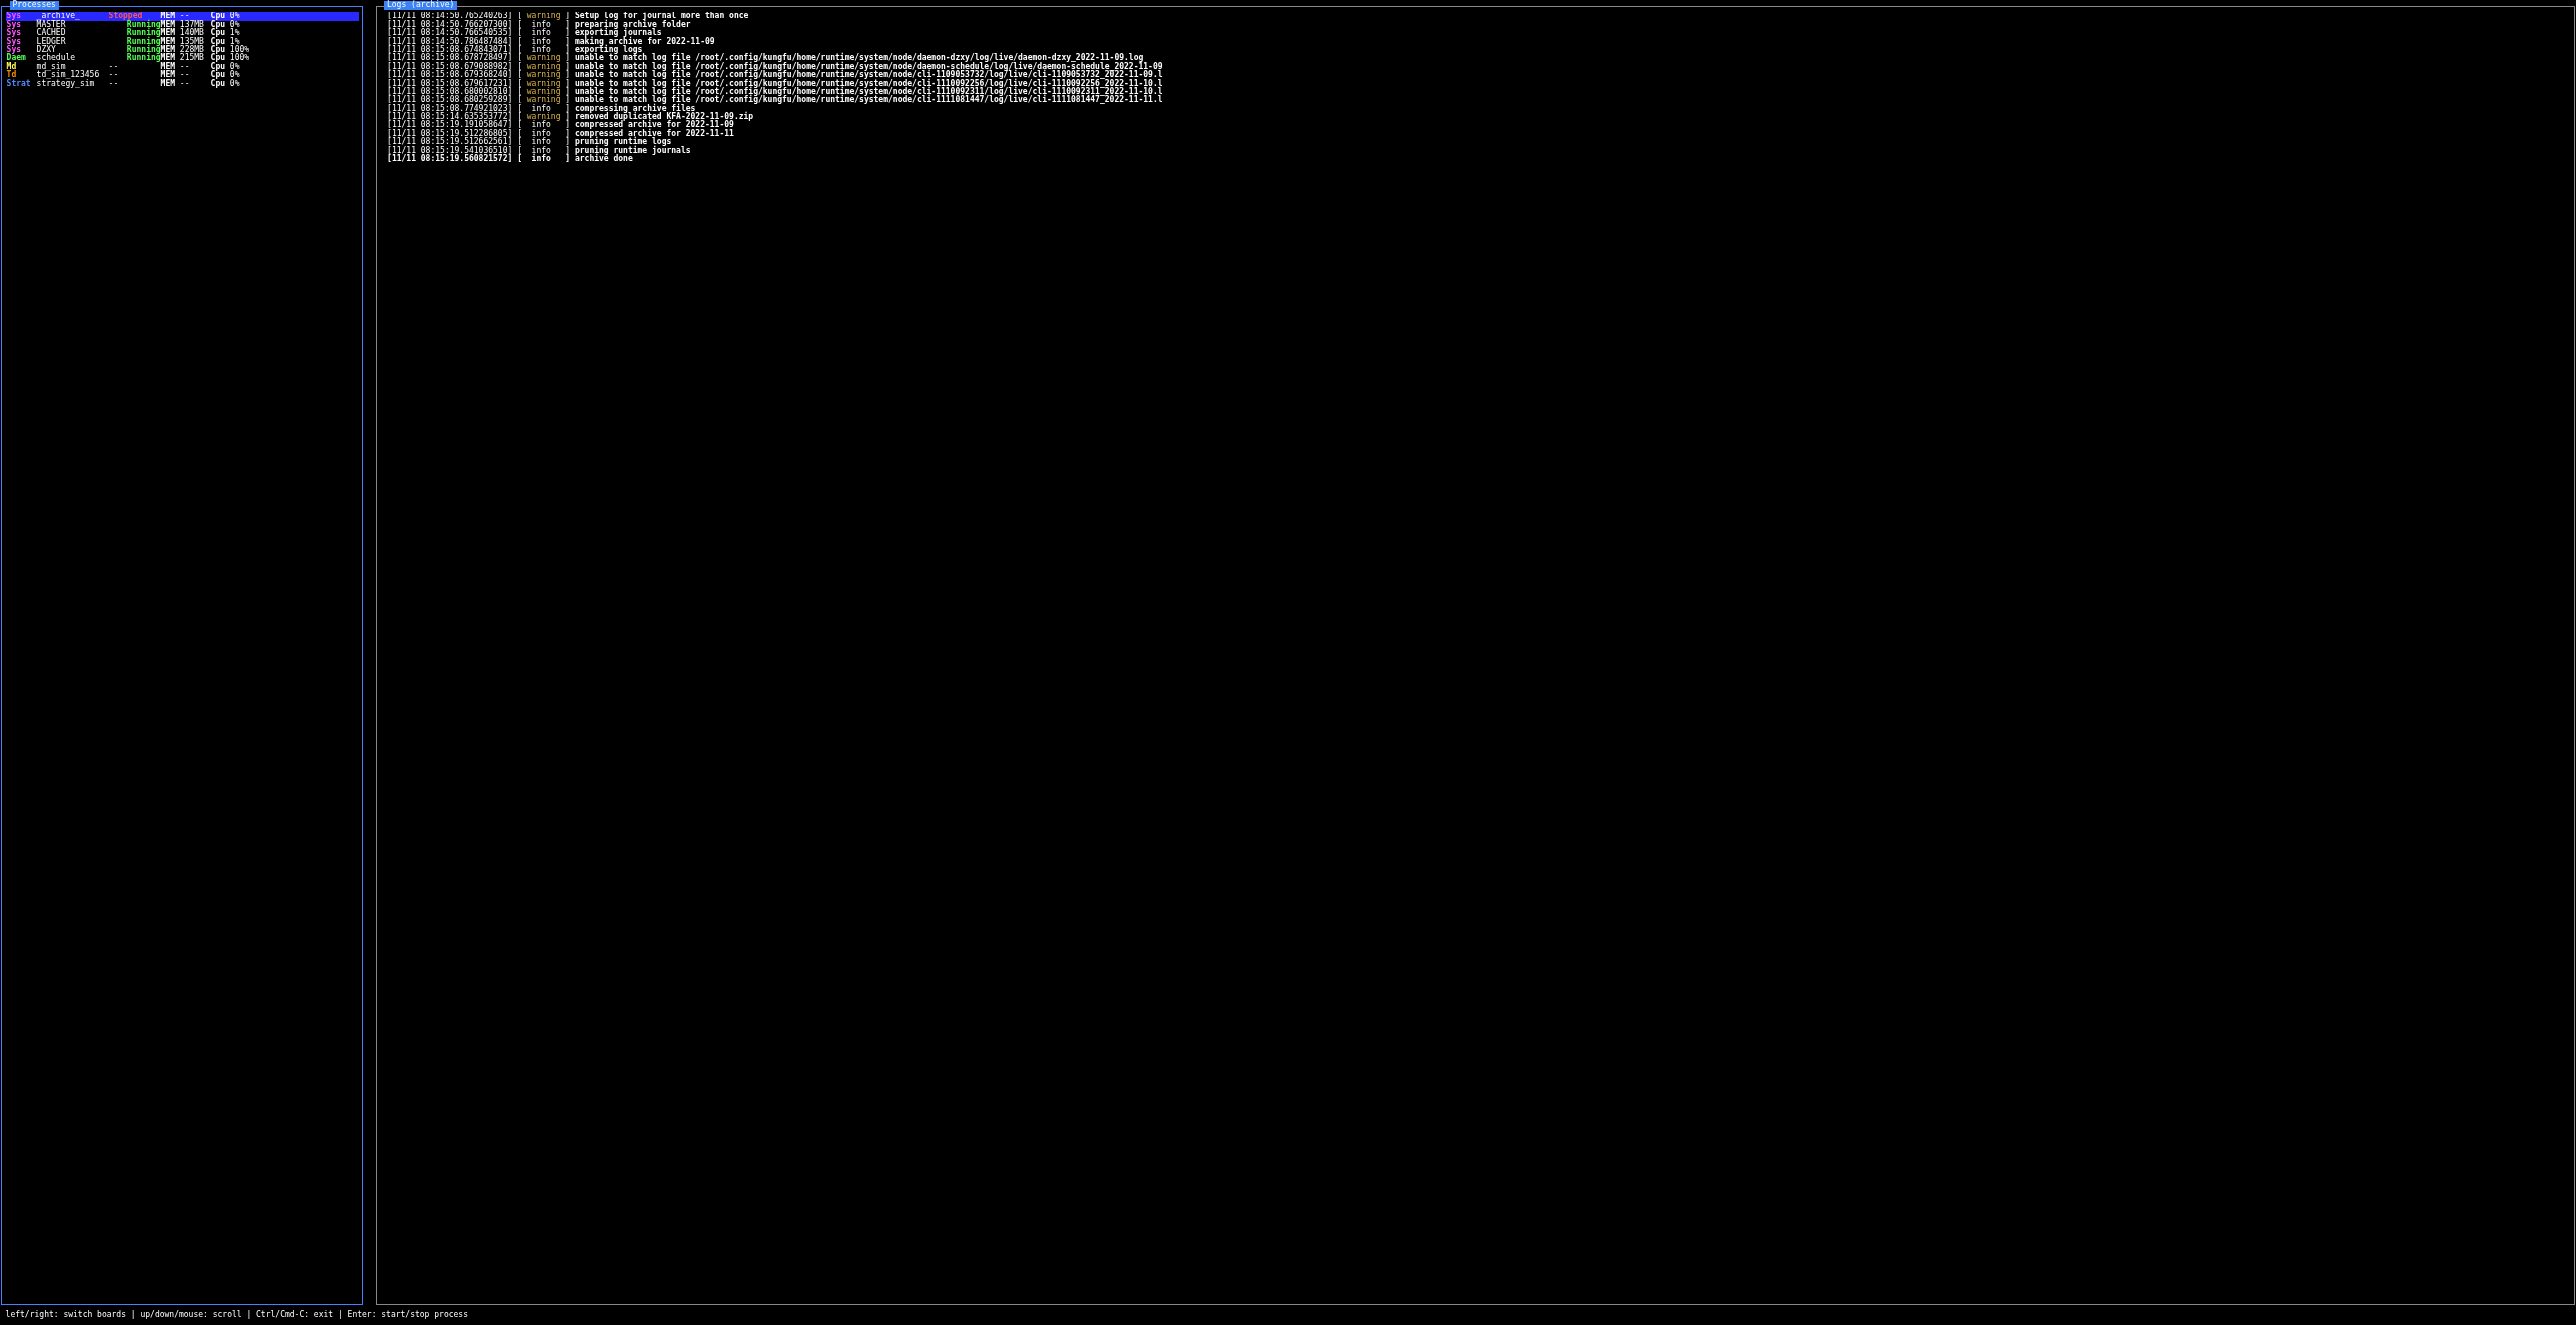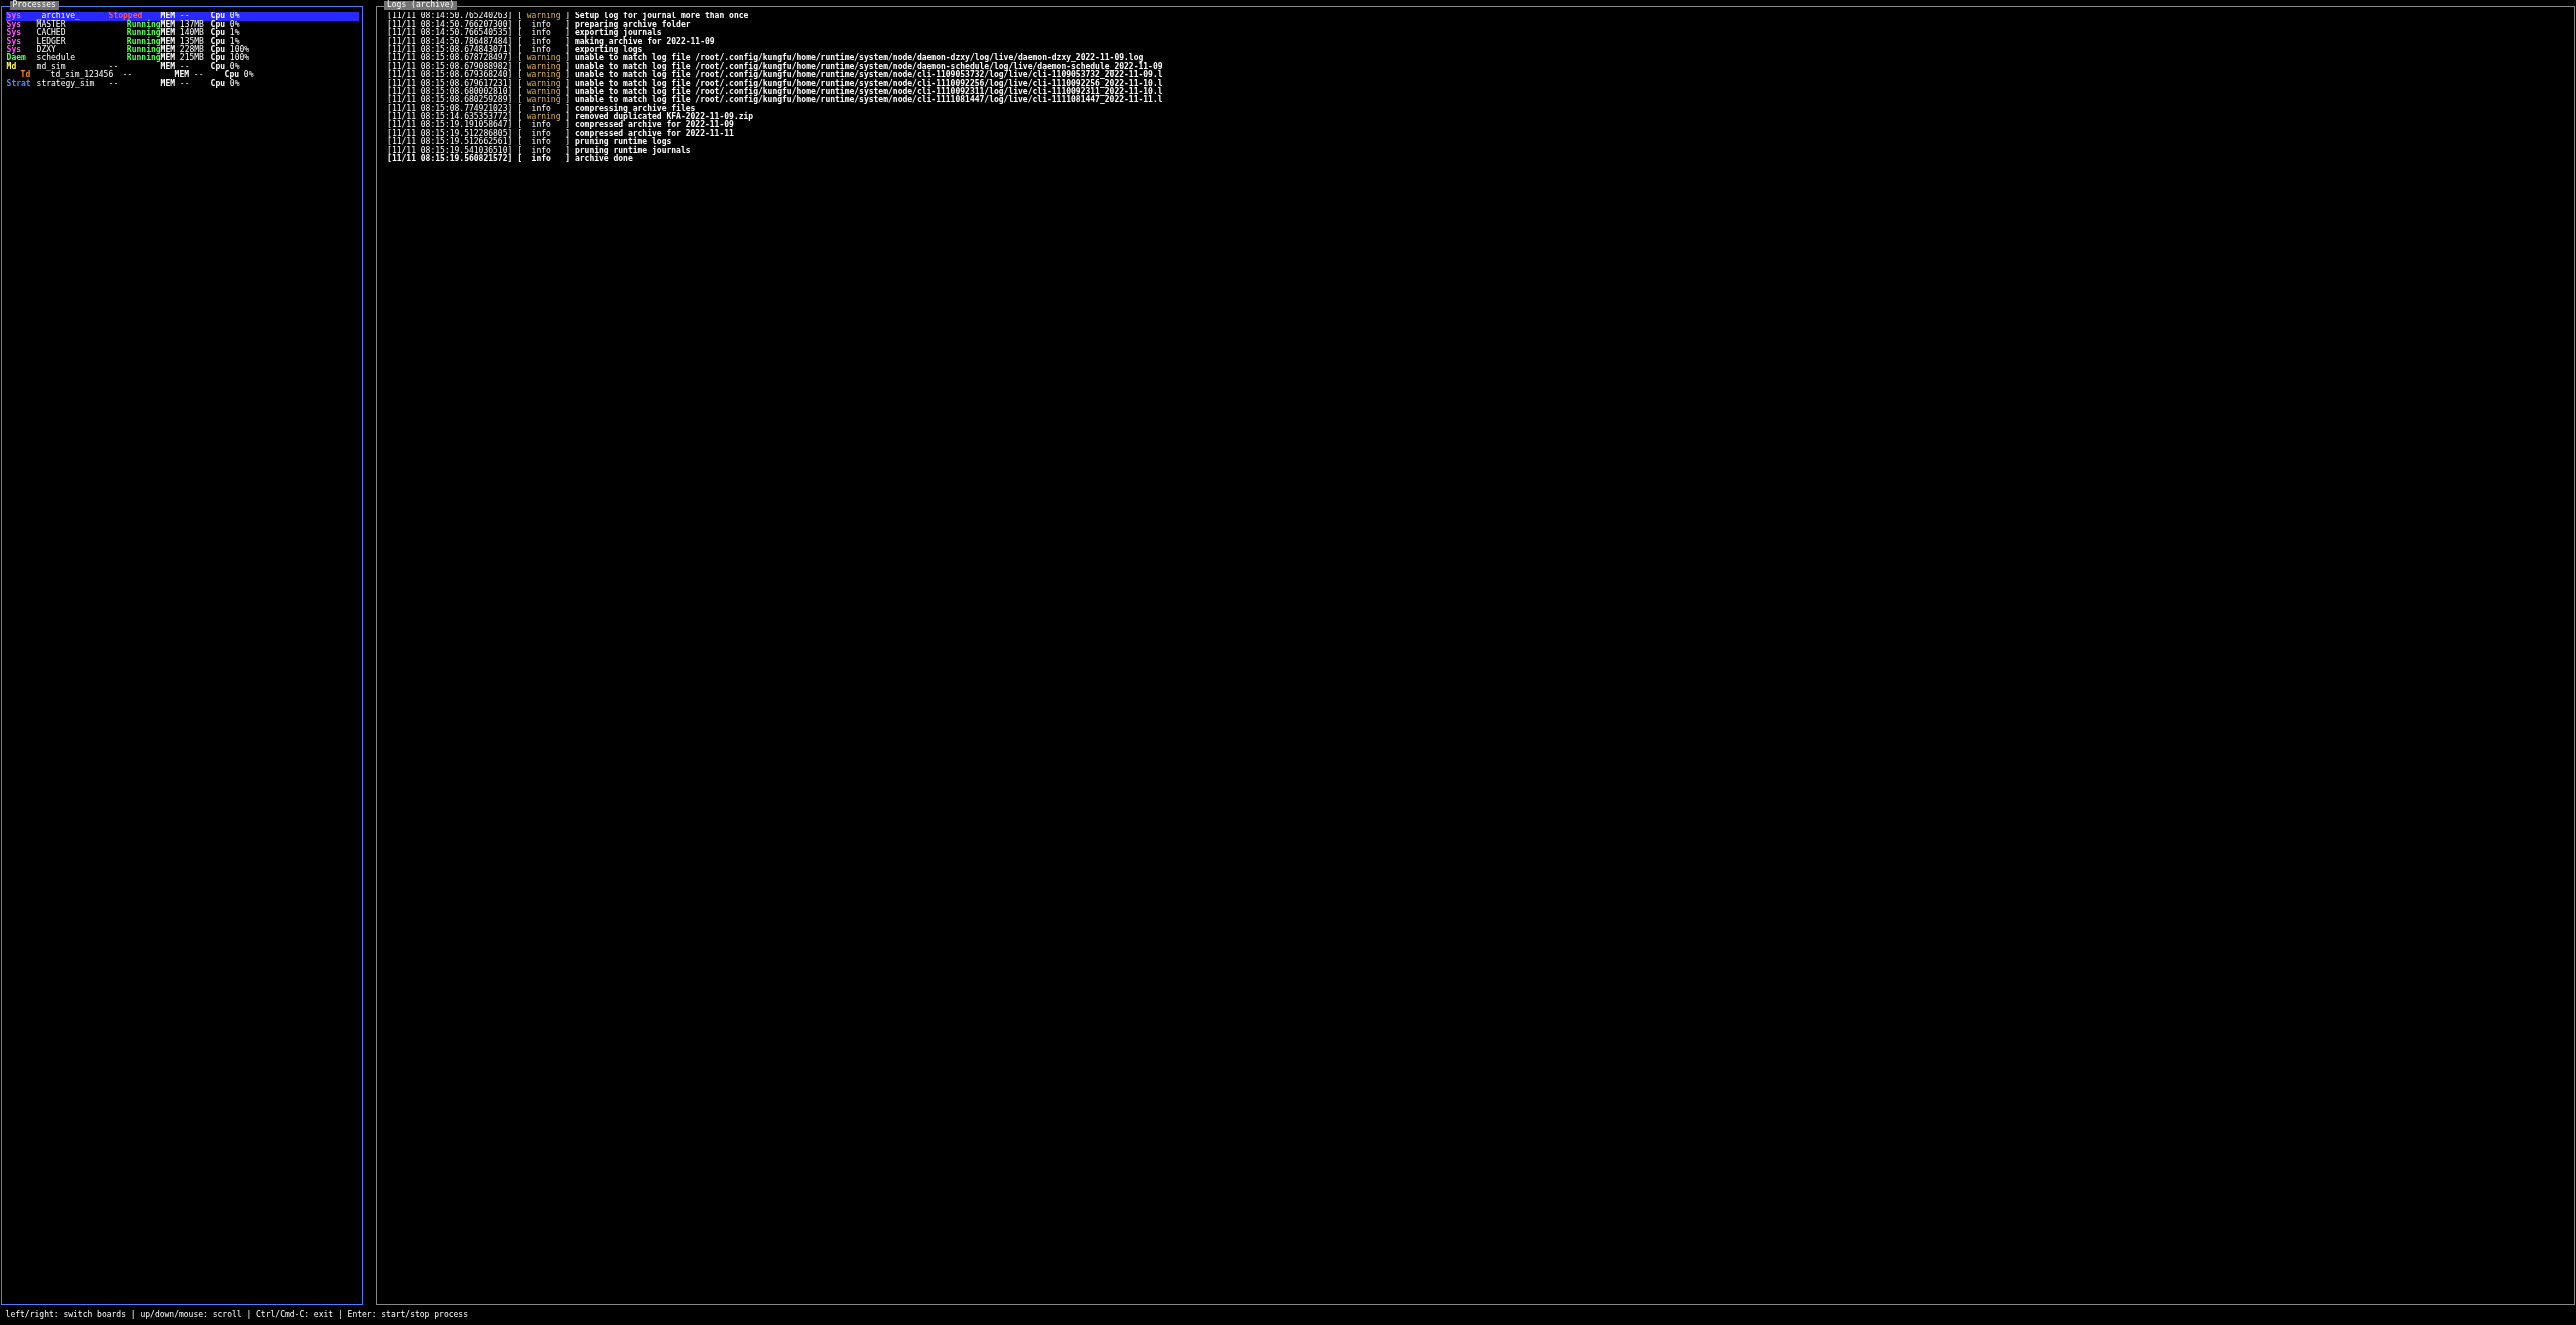--- a/index.html
+++ b/index.html
@@ -44,21 +44,21 @@
       bottom: 0;
       border: 0.7px solid #888;
     }
     .panel-left .panel-border {
       border-color: #4a7fff;
     }
     .panel-title {
       position: absolute;
       top: 0;
       left: 8.3px;
-      background: #737373;
+      background: #3b82f6;
       padding: 0 2.8px;
       color: #fff;
       z-index: 2;
       font-weight: normal;
     }
     .panel-content {
       position: absolute;
       top: 11px;
       left: 4.2px;
       right: 4.2px;
@@ -93,21 +93,21 @@
       width: 50px;
       display: inline-block;
     }
     .process-row .cpu {
       flex: 1;
       display: inline-block;
     }
     .cat-sys { color: #ff55ff; font-weight: bold; }
     .cat-daem { color: #55ff55; font-weight: bold; }
     .cat-md { color: #ffff55; font-weight: bold; }
-    .cat-td { color: #ff8800; font-weight: bold; margin-left: 14px; }
+    .cat-td { color: #ff8800; font-weight: bold; }
     .cat-strat { color: #5588ff; font-weight: bold; }
     .status-stopped { color: #ff5555; font-weight: bold; }
     .status-running { color: #55ff55; font-weight: bold; text-align: right; }
     .status-none { color: #fff; }
     .selected .status-stopped { color: #ff5555; }
     .metric-label { font-weight: bold; }
     
     .log-lines {
       white-space: pre;
       overflow: hidden;

